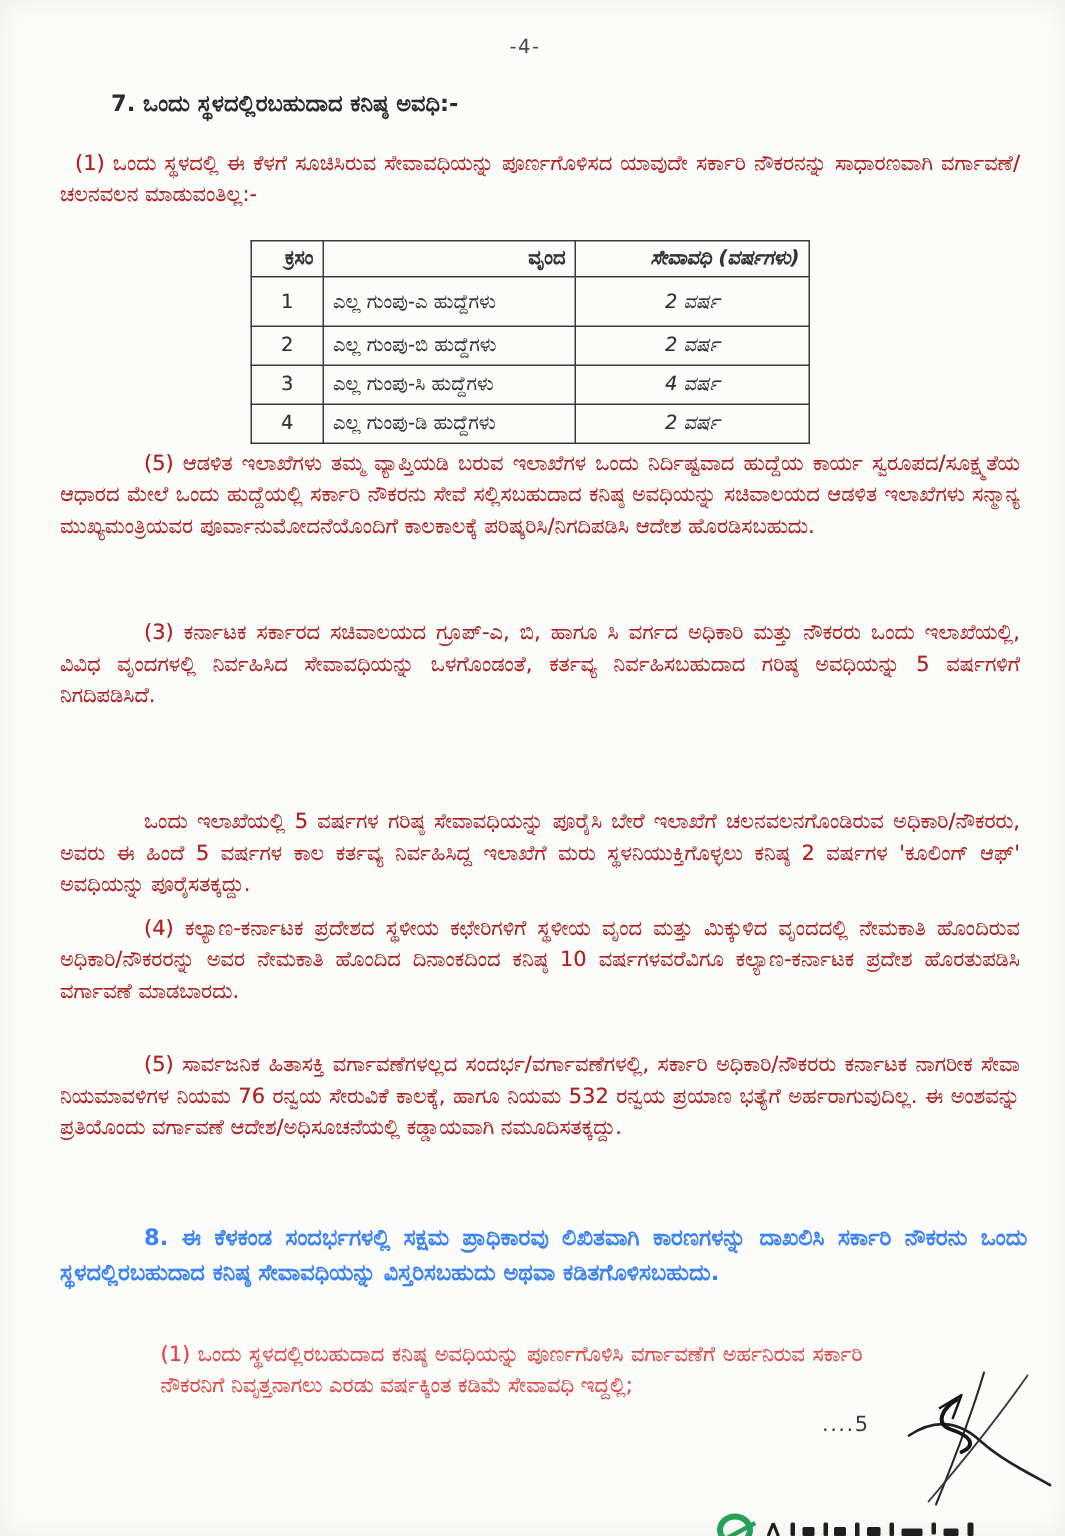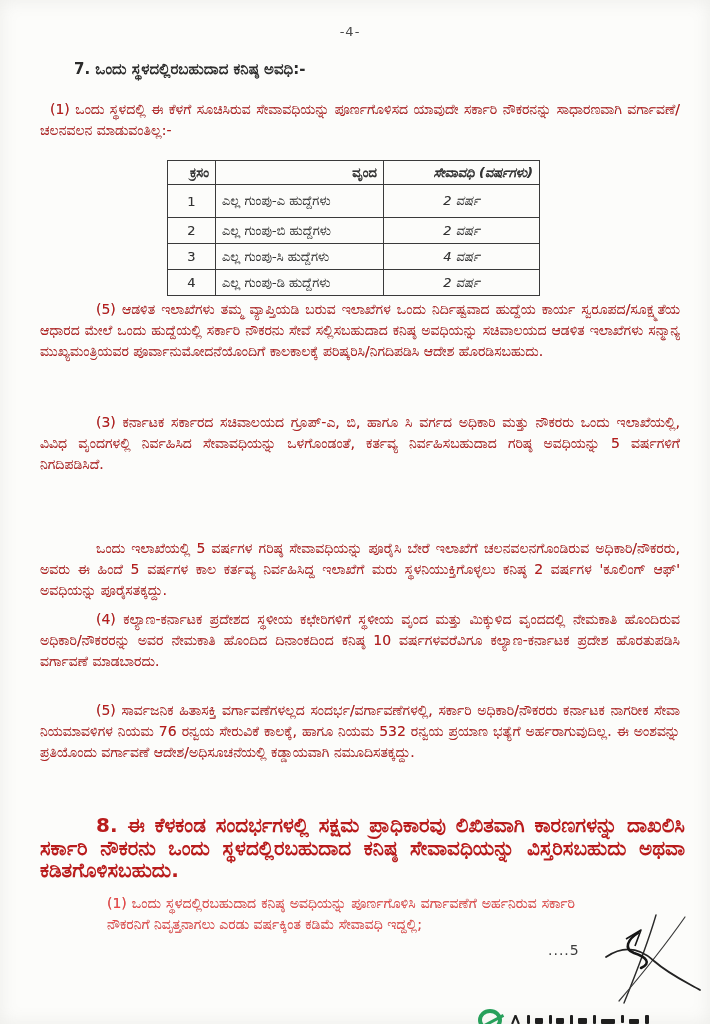--- a/index.html
+++ b/index.html
@@ -55,22 +55,22 @@
   .row-std  td { height:26px; }
 
   .p2 { top:299px; }
   .p3 { top:412px; }
   .p3b { top:506px;margin-top:32px; }
   .p4 { top:609px; }
   .p5 { top:700px; }
 
   .s8-heading {
     position:absolute; top:814px; left:40px; width:645px;
-    font-size:20px; font-weight:bold; line-height:22.5px;
-    text-align:justify; text-indent:56px; color:#b91c1c;
+    font-size:15px; font-weight:bold; line-height:22.5px;
+    text-align:justify; text-indent:56px; color:#3b82f6;
   }
 
   .s8-para1 {
     position:absolute; top:893px; left:107px; width:468px;
     font-size:14px; line-height:21px; text-align:justify; color:#ef4444;
     text-shadow: 0 0 0.5px rgba(40,40,40,0.45);
   }
 
   .pageno-bottom {
     position:absolute; top:942px; left:548px;

